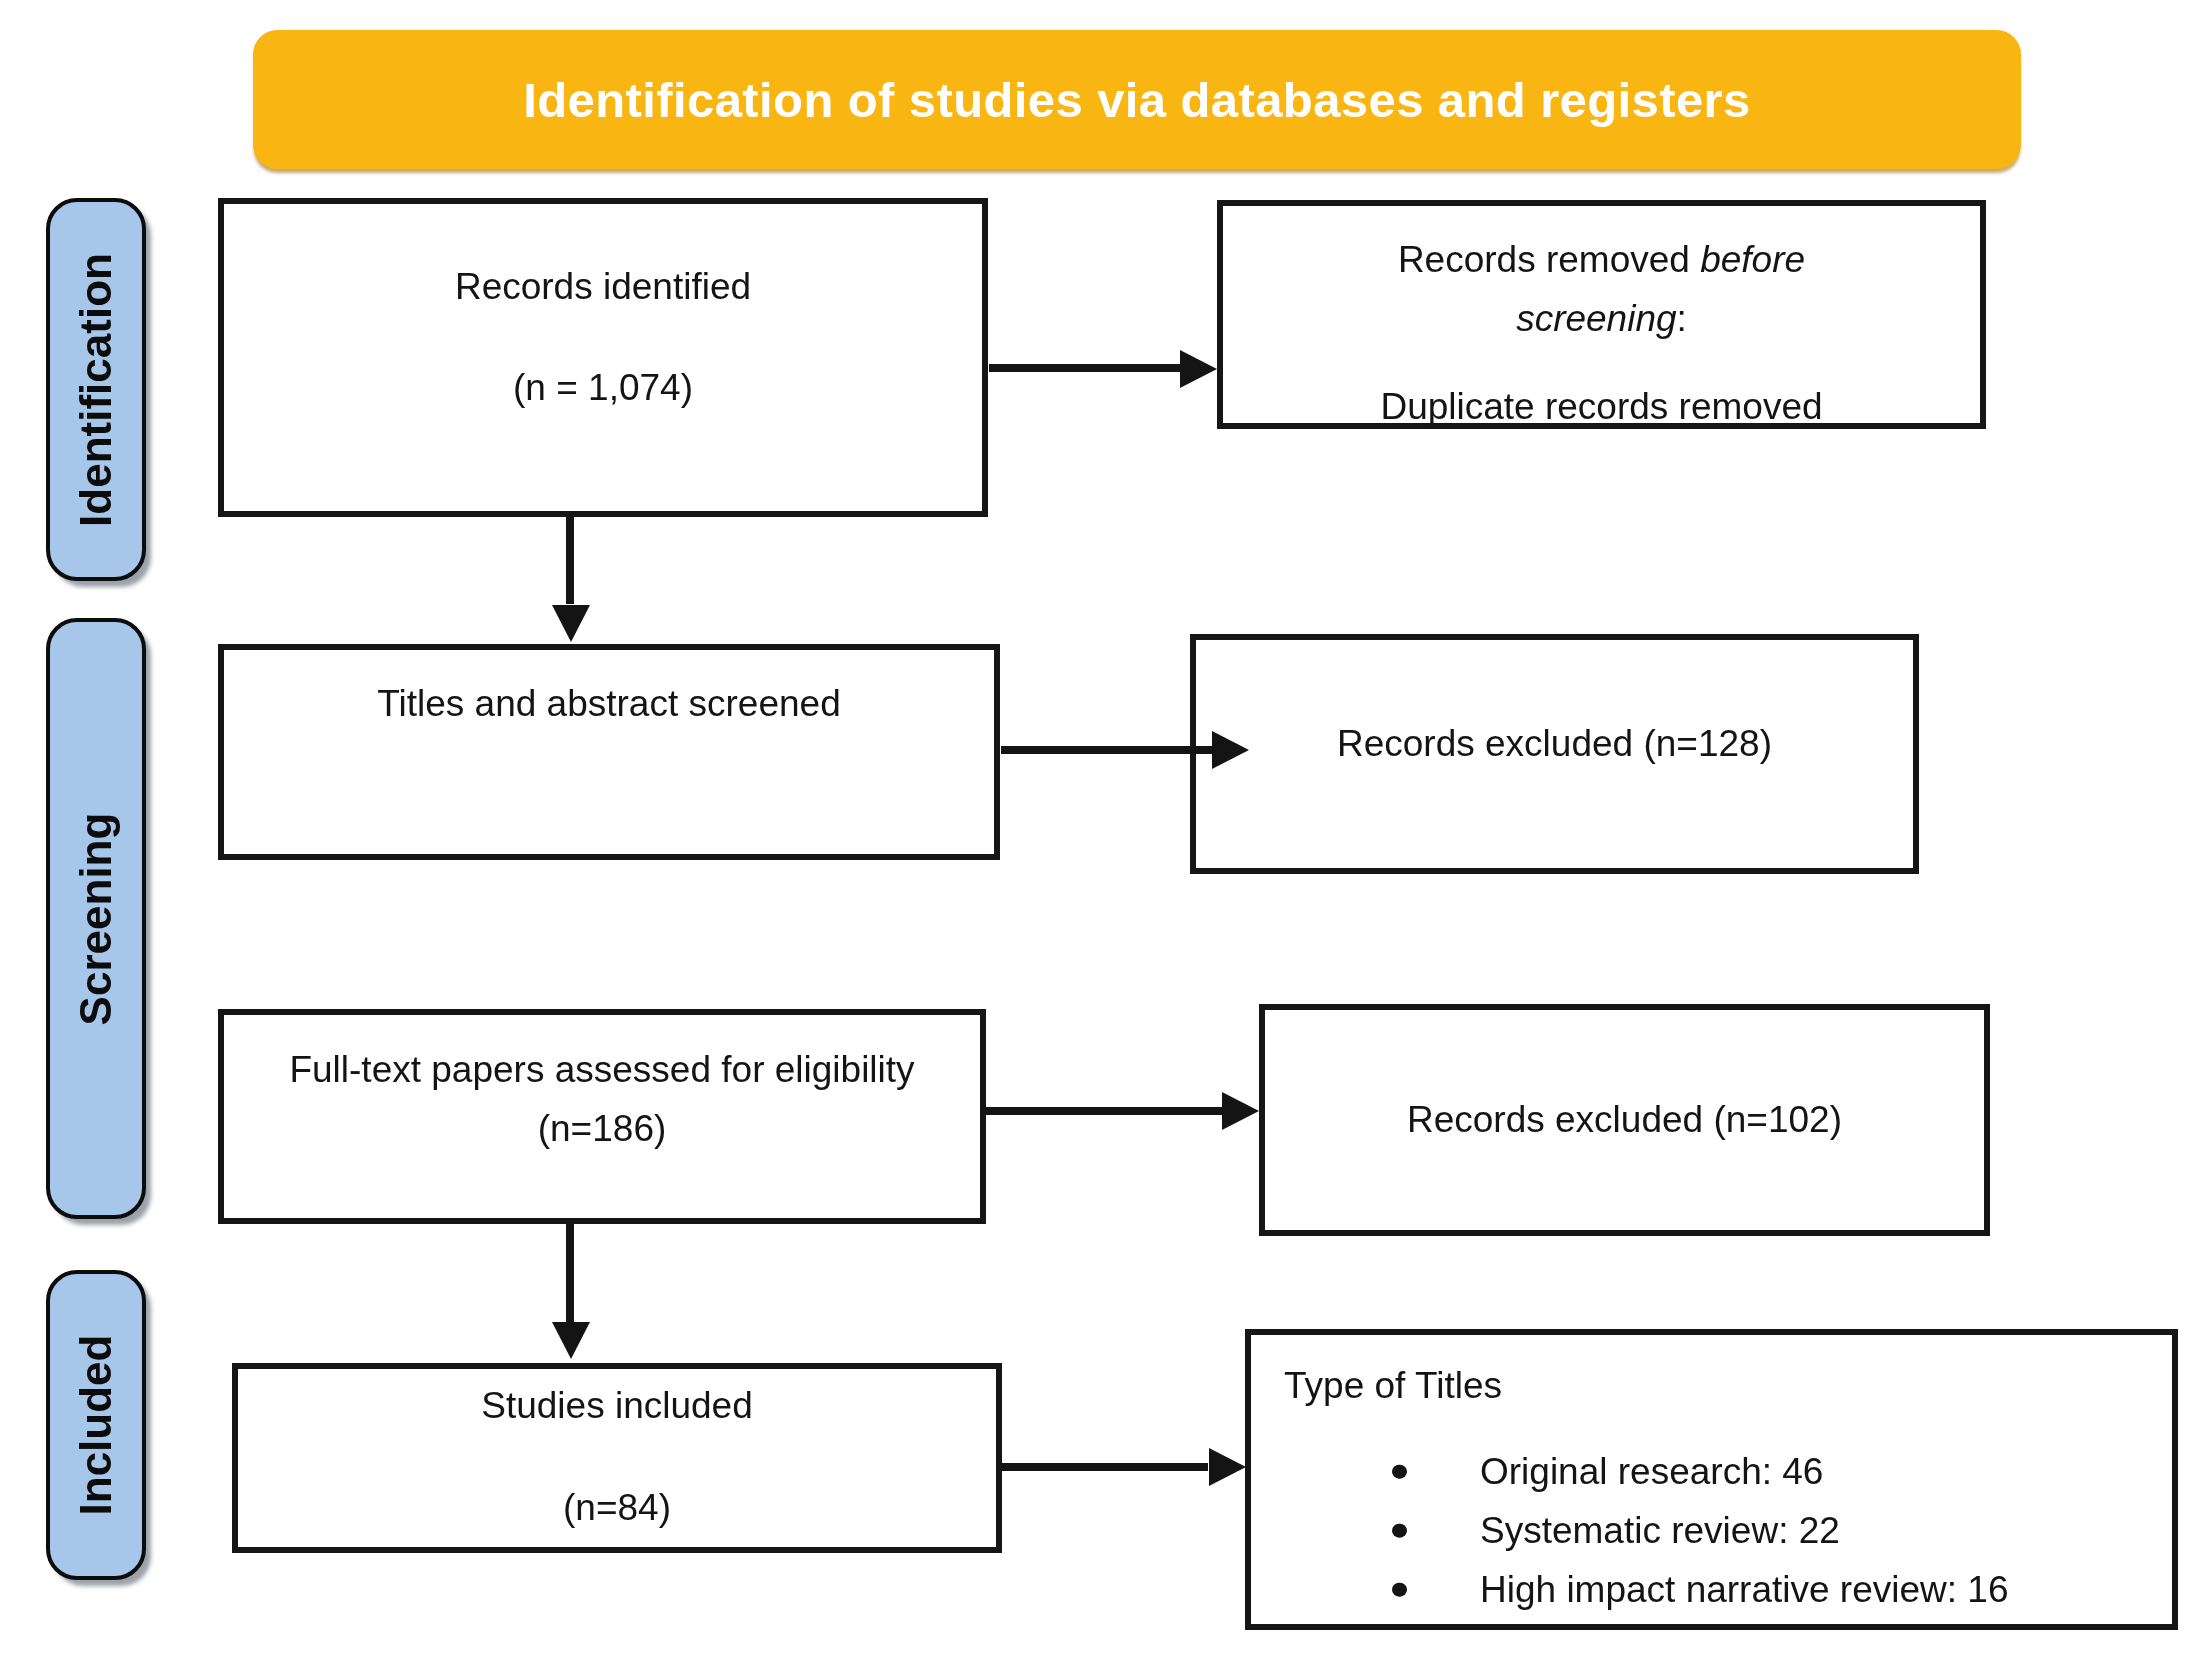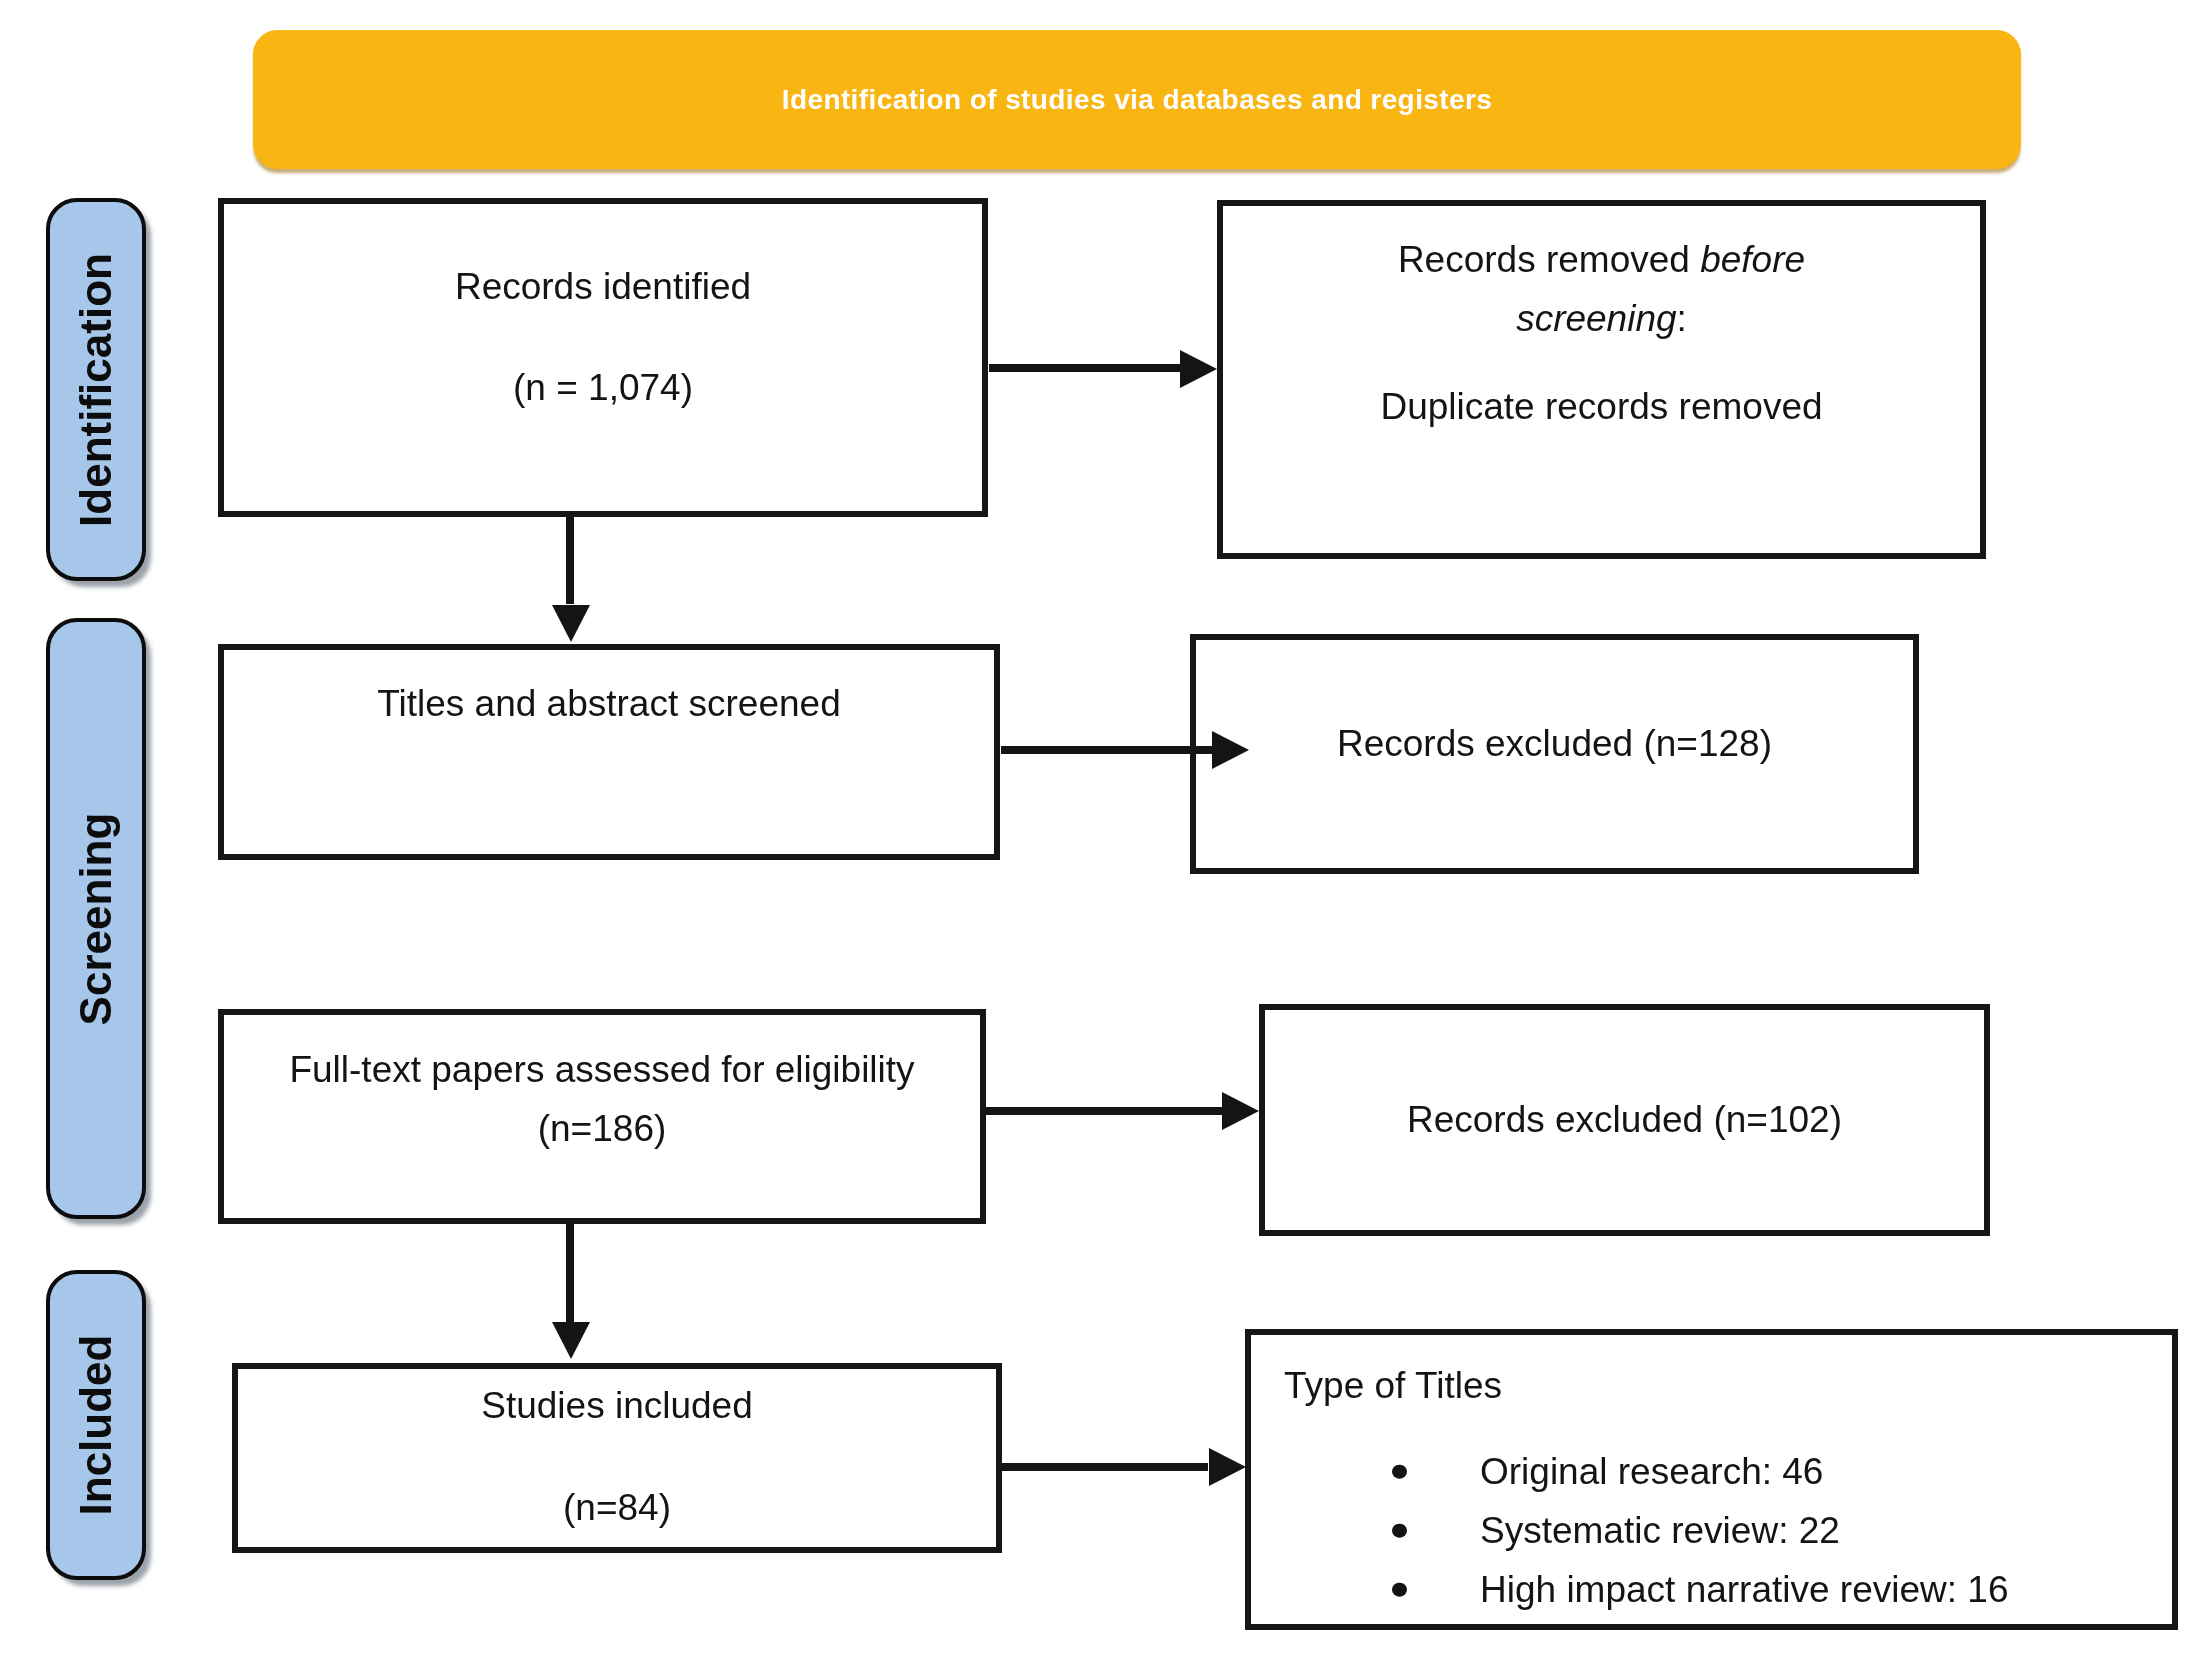--- a/index.html
+++ b/index.html
@@ -25,21 +25,21 @@
     width: 1768px; height: 139px;
     background: #F9B512;
     border-radius: 24.4px;
     box-shadow: 0 4.9px 3.3px -1.6px rgba(150,100,0,0.55);
     display: flex;
     align-items: center;
     justify-content: center;
   }
   .banner span {
     color: #ffffff;
-    font-size: 28px;
+    font-size: 49px;
     font-weight: bold;
     letter-spacing: 0.4px;
   }
 
   
   .pill {
     position: absolute;
     left: 46px;
     width: 100px;
     background: #A6C7E9;
@@ -67,21 +67,21 @@
     background: #ffffff;
     border: 6.5px solid #161616;
     font-size: 37px;
     text-align: center;
   }
   .fbox .line { height: 44px; line-height: 44px; white-space: nowrap; }
 
   .box-records-identified { left: 218px; top: 198px; width: 770px; height: 319px; padding-top: 61px; }
   .box-records-identified .line + .line { margin-top: 57px; }
 
-  .box-records-removed { left: 1217px; top: 200px; width: 769px; height: 359px; padding-top: 24.4px; }
+  .box-records-removed { left: 1217px; top: 200px; width: 769px; height: 229px; padding-top: 24.4px; }
   .box-records-removed .para { line-height: 59px; max-width: 538px; margin: 0 auto; }
   .box-records-removed .line3 { margin-top: 37px; height: 44px; line-height: 44px; }
 
   .box-titles-screened { left: 218px; top: 644px; width: 782px; height: 216px; padding-top: 32px; }
   .box-titles-screened .line + .line { margin-top: 53px; }
 
   .box-records-excluded-1 { left: 1190px; top: 634px; width: 729px; height: 240px; padding-top: 82px; }
 
   .box-fulltext { left: 218px; top: 1009px; width: 768px; height: 215px; padding-top: 25px; }
   .box-fulltext .para { line-height: 59px; max-width: 733px; margin: 0 auto; }

